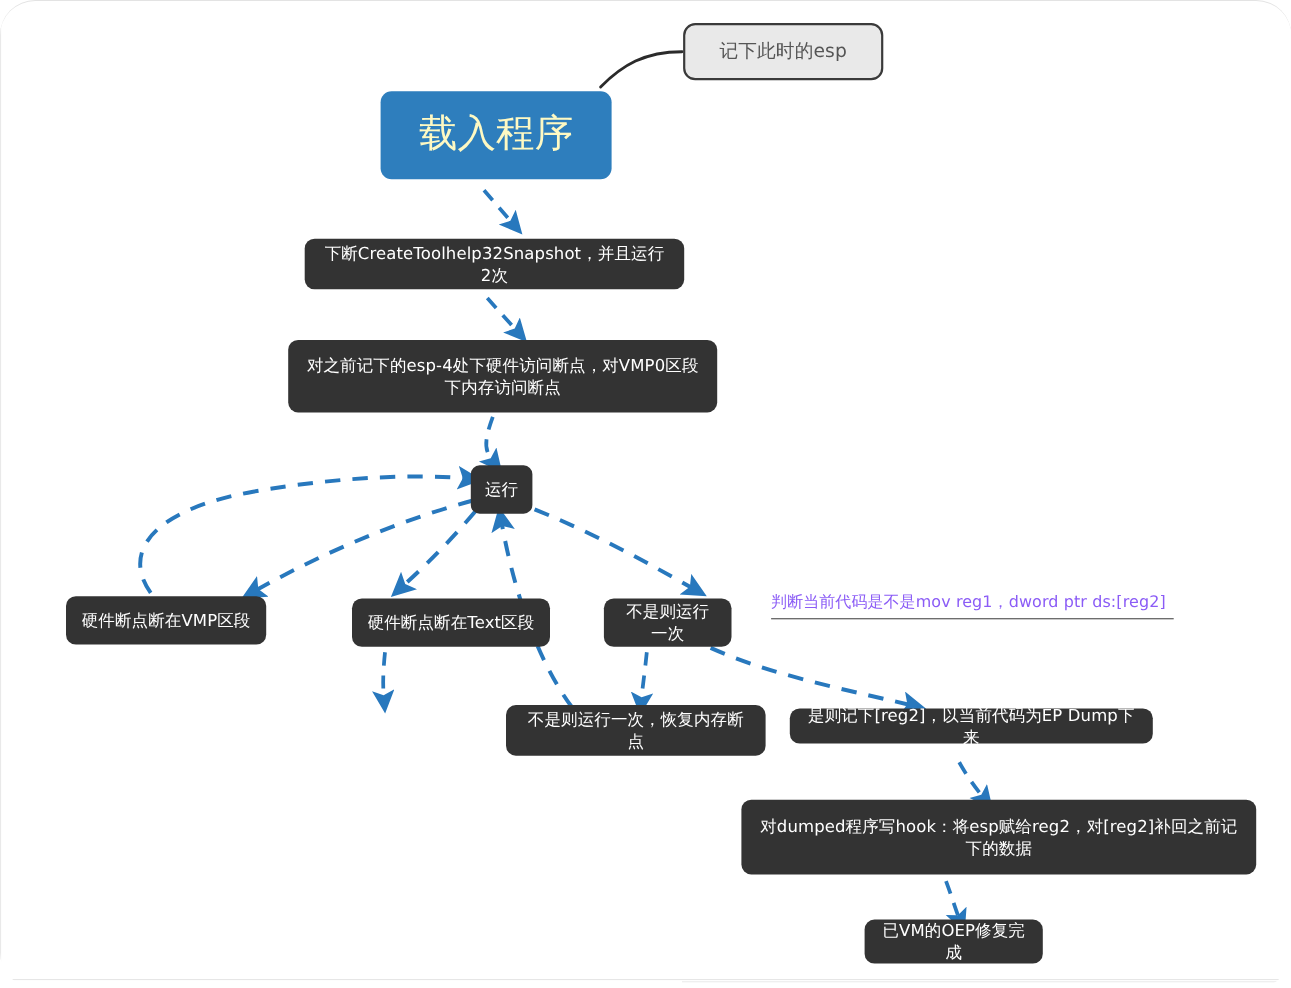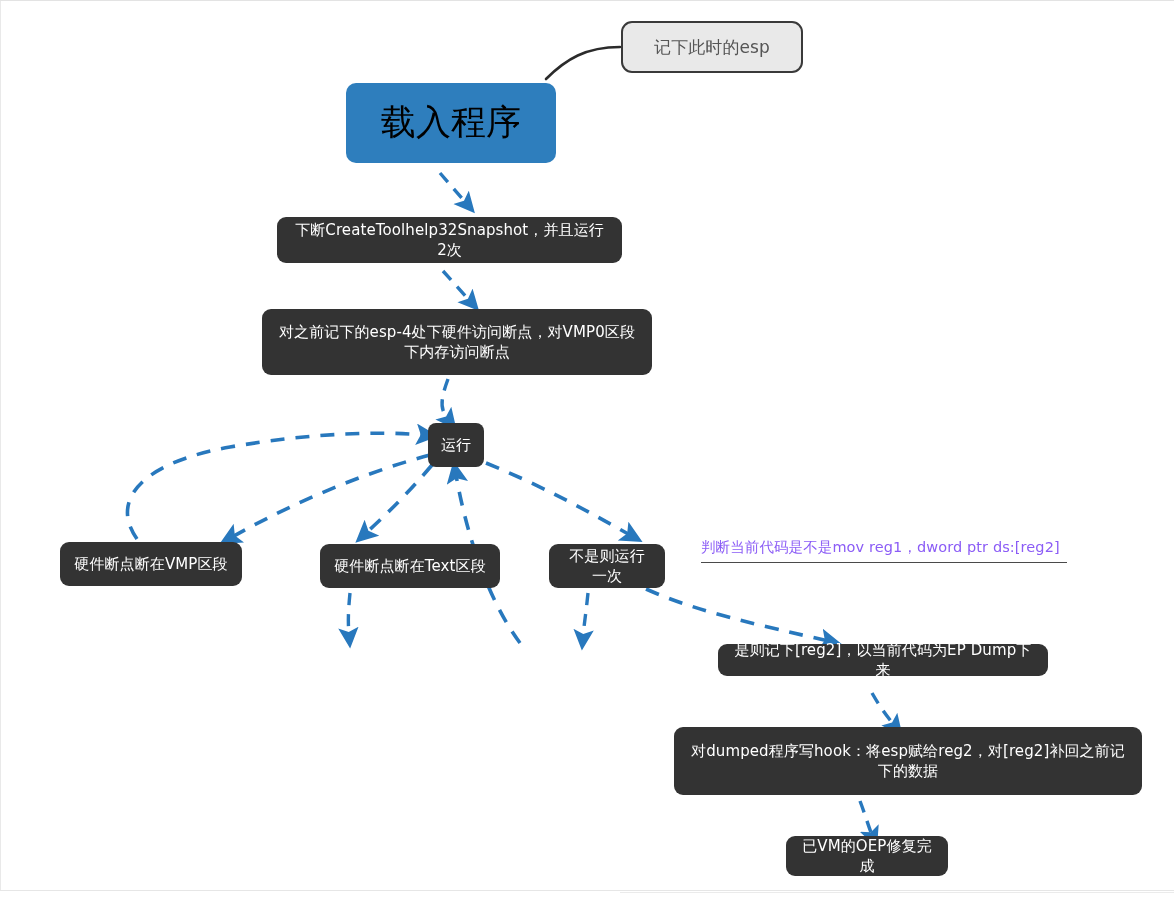--- a/index.html
+++ b/index.html
@@ -11,20 +11,21 @@
     font-family: "DejaVu Sans", "Liberation Sans", sans-serif;
   }
   #canvas {
     position: relative;
     width: 1174px;
     height: 898px;
     background: #ffffff;
     overflow: hidden;
     box-sizing: border-box;
     border-top: 1px solid #e3e3e3;
+    border-radius: 32px;
   }
   #edge-layer {
     position: absolute;
     left: 0; top: 0;
     width: 1174px;
     height: 898px;
     pointer-events: none;
   }
   .frame-line-left {
     position: absolute;
@@ -54,21 +55,21 @@
     border-radius: 9px;
     background: #333333;
     color: #ffffff;
     font-size: 15px;
     line-height: 1.35;
     padding: 6px 14px;
     letter-spacing: 0.1px;
   }
   .node.root {
     background: #2e7ebd;
-    color: #000000;
+    color: #fef9c3;
     font-size: 35px;
     border-radius: 10px;
     font-weight: 400;
     padding: 4px 32px;
   }
   .node.note {
     background: #e9e9e9;
     color: #555555;
     border: 2px solid #3a3a3a;
     border-radius: 11px;
@@ -161,20 +162,23 @@
 
   <div class="node" style="left:284px; top:543px; width:180px; height:44px;margin-left:36px;">
     <span>硬件断点断在Text区段</span>
   </div>
 
   <div class="node" style="left:549px; top:543px; width:116px; height:44px;">
     <span>不是则运行一次</span>
   </div>
 
 
+  <div class="node" style="left:460px; top:640px; width:236px; height:46px;">
+    <span>不是则运行一次，恢复内存断点</span>
+  </div>
 
   <div class="node" style="left:718px; top:643px; width:330px; height:32px;">
     <span>是则记下[reg2]，以当前代码为EP Dump下来</span>
   </div>
 
   <div class="node" style="left:674px; top:726px; width:468px; height:68px;">
     <span>对dumped程序写hook：将esp赋给reg2，对[reg2]补回之前记下的数据</span>
   </div>
 
   <div class="node" style="left:786px; top:835px; width:162px; height:40px;">

